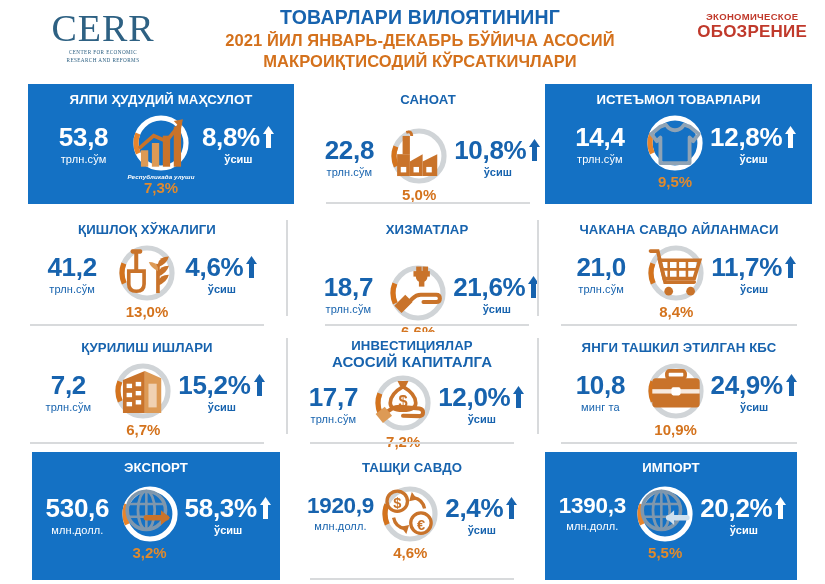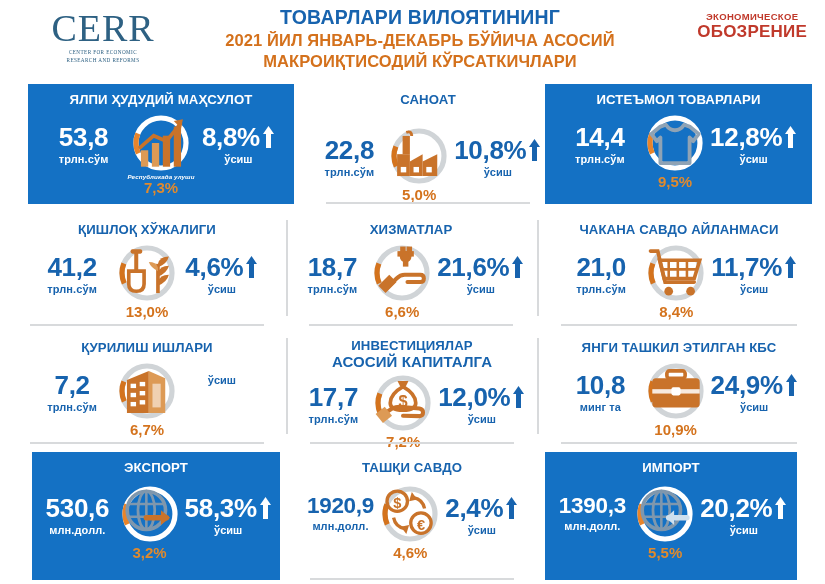--- a/index.html
+++ b/index.html
@@ -69,21 +69,21 @@
   .card.white .card-title { color: #1763ae; }
   .card-subtitle { font-size: 15px; font-weight: bold; color: #1763ae; letter-spacing: .1px; }
 
   .card-body {
     display: flex; align-items: flex-start; justify-content: center;
     width: 100%; gap: 4px;
   }
   .stat { display: flex; flex-direction: column; align-items: center; }
   .stat .big { font-size: 26px; font-weight: bold; line-height: 1.02; letter-spacing: -.3px; }
   .stat .big.narrow { font-size: 22.5px; font-weight: bold; }
-  .stat .unit { font-size: 11px; font-weight: bold; margin-top: 2px; letter-spacing: .1px; }
+  .stat .unit { font-size: 11px; font-weight: normal; margin-top: 2px; letter-spacing: .1px; }
   .card.blue .stat .big, .card.blue .stat .unit { color: #ffffff; }
   .card.white .stat .big, .card.white .stat .unit { color: #1763ae; }
 
   .growth { display: flex; flex-direction: column; align-items: center; text-align: center; }
   .growth-top { display: flex; align-items: center; gap: 2px; }
   .growth .pct { font-size: 26px; font-weight: bold; line-height: 1.02; letter-spacing: -.3px; }
   .growth .label { font-size: 11px; font-weight: bold; margin-top: 2px; }
   .card.blue .growth .pct, .card.blue .growth .label { color: #ffffff; }
   .card.white .growth .pct, .card.white .growth .label { color: #1763ae; }
   .uparrow { width: 13px; height: 24px; display: block; }
@@ -286,21 +286,21 @@
           <div class="growth-top">
             <div class="pct">4,6%</div>
             <svg class="uparrow" viewBox="0 0 13 24">
     <path d="M6.5 1 L12 9 L9 9 L9 23 L4 23 L4 9 L1 9 Z" fill="#1763ae"></path>
   </svg>
           </div>
           <div class="label">ўсиш</div>
         </div>
       </div>
         </div>
-        <div class="card white" style="left: 295px; width: 232px; height: 112px; padding-top: 8px;">
+        <div class="card white" style="left: 311px; width: 232px; height: 112px; padding-top: 8px; gap: 20px;">
       <div class="card-title">ХИЗМАТЛАР</div>
 
       <div class="card-body" style="margin-top:5px">
         <div class="stat" style="min-width:69.6px;padding-top:12px">
           <div class="big">18,7</div>
           <div class="unit">трлн.сўм</div>
         </div>
         <div class="donut-wrap">
           <div class="donut">
             <svg viewBox="0 0 62 62">
@@ -405,20 +405,26 @@
                       <rect x="13" y="22" width="3" height="2.4"></rect>
         </g>
         <rect x="20" y="13" width="4.5" height="13" fill="#fff" opacity=".55"></rect>
       </svg>
                 </div>
           </div>
 
           <div class="share-pct">6,7%</div>
         </div>
         <div class="growth" style="min-width:79.8px;padding-top:12px">
+          <div class="growth-top">
+            <div class="pct">15,2%</div>
+            <svg class="uparrow" viewBox="0 0 13 24">
+    <path d="M6.5 1 L12 9 L9 9 L9 23 L4 23 L4 9 L1 9 Z" fill="#1763ae"></path>
+  </svg>
+          </div>
           <div class="label">ўсиш</div>
         </div>
       </div>
         </div>
         <div class="card white" style="left: 296px; width: 232px; height: 112px; padding-top: 6px;">
       <div class="card-title">ИНВЕСТИЦИЯЛАР</div>
       <div class="card-subtitle">АСОСИЙ КАПИТАЛГА</div>
       <div class="card-body" style="margin-top:2px">
         <div class="stat" style="min-width:69.6px;padding-top:12px">
           <div class="big">17,7</div>

